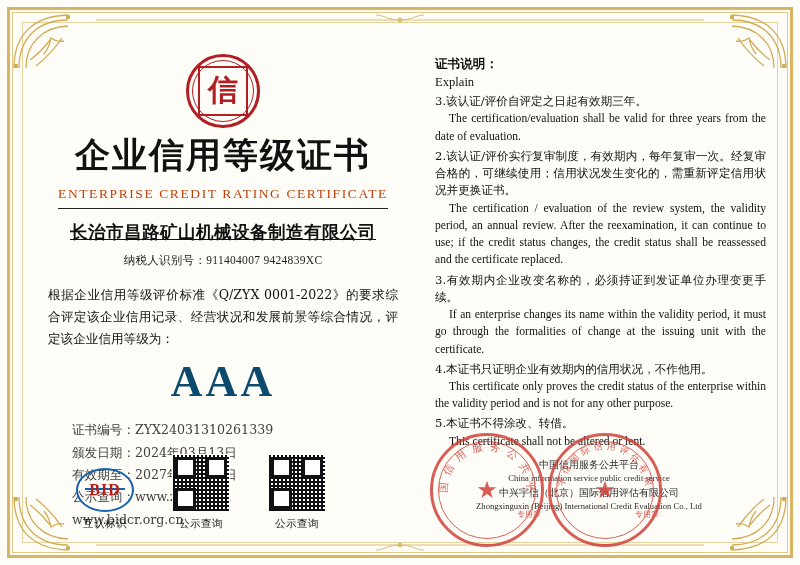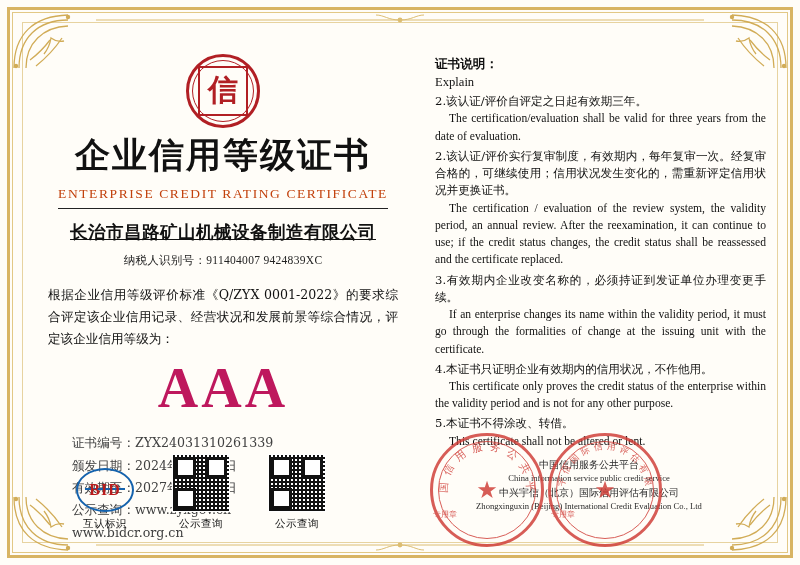--- a/index.html
+++ b/index.html
@@ -145,22 +145,22 @@
   .statement {
     margin: 16px 20px 0 20px;
     font-size: 12.6px;
     line-height: 1.75;
     color: #111;
     text-align: justify;
     text-justify: inter-ideograph;
     font-family: "DejaVu Serif", serif;
   }
   .grade {
-    font-size: 56px;
-    color: #be185d;
+    font-size: 44px;
+    color: #0c4a6e;
     font-weight: bold;
     letter-spacing: 3px;
     margin-top: 6px;
     font-family: "Liberation Serif", serif;
   }
 
   
   .meta {
     margin: 12px 0 0 44px;
     text-align: left;
@@ -304,21 +304,21 @@
     position: absolute;
     left: 50%; top: 50%;
     transform: translate(-50%,-50%);
     font-size: 24px;
     line-height: 1;
   }
   .stamp .ctr {
     position: absolute;
     left: 0; right: 0;
     bottom: 24px;
-    text-align: left;
+    text-align: right;
     font-size: 8px;
     font-family: "DejaVu Serif", serif;
   }
   .stamp svg { position: absolute; inset: 0; }
   .stamp.s1 { left: 430px; bottom: 18px; }
   .stamp.s2 { left: 548px; bottom: 18px; }
 
   .issuer {
     position: absolute;
     left: 444px;
@@ -464,21 +464,21 @@
           <div class="code-caption">公示查询</div>
         </div>
       </div>
     </div>
 
     <div class="right-col">
       <div class="explain-title">证书说明：</div>
       <div class="explain-title-en">Explain</div>
 
       <div class="item">
-        <div class="cn">2.该认证/评价自评定之日起有效期三年。</div>
+        <div class="cn">3.该认证/评价自评定之日起有效期三年。</div>
         <div class="en">The certification/evaluation shall be valid for three years from the date of evaluation.</div>
       </div>
       <div class="item">
         <div class="cn">2.该认证/评价实行复审制度，有效期内，每年复审一次。经复审合格的，可继续使用；信用状况发生变化的，需重新评定信用状况并更换证书。</div>
         <div class="en">The certification / evaluation of the review system, the validity period, an annual review. After the reexamination, it can continue to use; if the credit status changes, the credit status shall be reassessed and the certificate replaced.</div>
       </div>
       <div class="item">
         <div class="cn">3.有效期内企业改变名称的，必须持证到发证单位办理变更手续。</div>
         <div class="en">If an enterprise changes its name within the validity period, it must go through the formalities of change at the issuing unit with the certificate.</div>
       </div>

